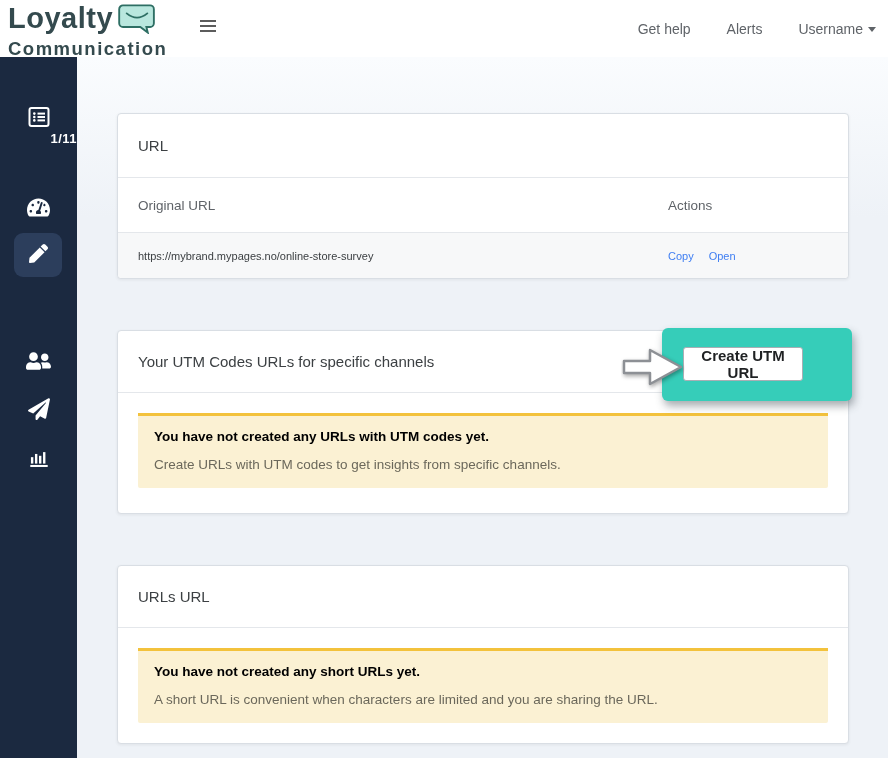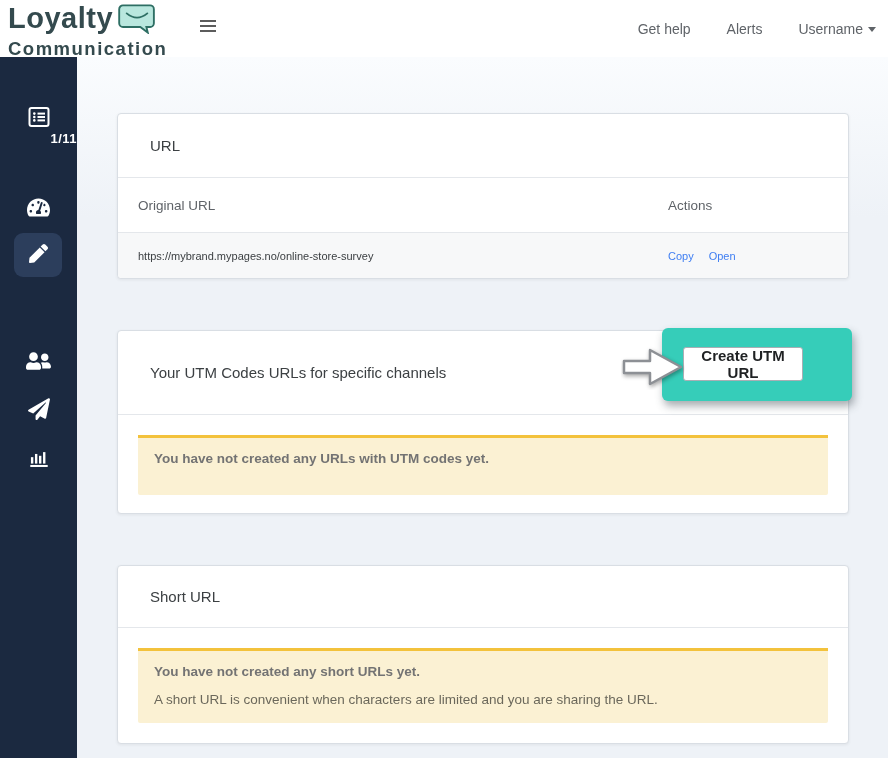--- a/index.html
+++ b/index.html
@@ -60,50 +60,50 @@
   .main {
     position:absolute; left:77px; top:57px; width:811px; height:701px;
     background:linear-gradient(180deg,#fafcfe 0%, #eef2f7 160px);
   }
   .card {
     position:absolute; left:40px; width:732px;
     background:#ffffff; border:1px solid #d9dee4; border-radius:4px;
     box-shadow:0 1px 3px rgba(60,64,67,0.08);
   }
   .card-head {
-    display:flex; align-items:center; padding:0 32px;
+    display:flex; align-items:center; padding:0 20px;
     border-bottom:1px solid #e4e7eb;
     font-size:15px; font-weight:500; color:#3c4043;
   }
   .card-url  { top:56px;  height:166px; }
   .card-utm  { top:273px; height:184px; }
   .card-short{ top:508px; height:179px; }
   .card-url  .card-head { height:64px; }
-  .card-utm  .card-head { height:84px; }
+  .card-utm  .card-head { height:62px; }
   .card-short .card-head{ height:62px; }
 
   .table-head {
     display:flex; align-items:center; height:55px; padding:0 20px;
     border-bottom:1px solid #e4e7eb; font-size:13.5px; color:#5f6368;
   }
   .table-row {
     display:flex; align-items:center; height:45px; padding:0 20px;
     background:#f7f8f9; font-size:11px; color:#3c4043;
     border-radius:0 0 4px 4px;
   }
   .cell-url { flex:1; }
   .cell-actions { width:160px; display:flex; gap:15px; }
   .link { color:#3f7ef2; cursor:pointer; }
 
   .card-body { padding:20px; }
   .alert-warning {
     background:#fbf1d3; border-top:3px solid #f3c23c;
     padding:13px 16px 16px 16px; border-radius:0 0 2px 2px;
   }
-  .alert-title { font-size:13.5px; font-weight:700; color:#737373; margin-bottom:13px; }
+  .alert-title { font-size:13.5px; font-weight:700; color:#000000; margin-bottom:13px; }
   .alert-body  { font-size:13.5px; color:#6b685b; }
 
   
   .hl-box {
     position:absolute; left:585px; top:271px; width:190px; height:73px;
     background:#36cdb9; border-radius:6px;
     box-shadow:2px 5px 8px rgba(60,70,80,0.45);
     z-index:6;
   }
   .hl-button {
@@ -225,26 +225,27 @@
         <span class="link">Open</span>
       </div>
     </div>
   </div>
 
   <div class="card card-utm">
     <div class="card-head">Your UTM Codes URLs for specific channels</div>
     <div class="card-body">
       <div class="alert-warning">
         <div class="alert-title">You have not created any URLs with UTM codes yet.</div>
+        <div class="alert-body">Create URLs with UTM codes to get insights from specific channels.</div>
       </div>
     </div>
   </div>
 
   <div class="card card-short">
-    <div class="card-head">Short URL</div>
+    <div class="card-head">URLs URL</div>
     <div class="card-body">
       <div class="alert-warning">
         <div class="alert-title">You have not created any short URLs yet.</div>
         <div class="alert-body">A short URL is convenient when characters are limited and you are sharing the URL.</div>
       </div>
     </div>
   </div>
 
   <div class="hl-box"></div>
   <button class="hl-button">Create UTM URL</button>

